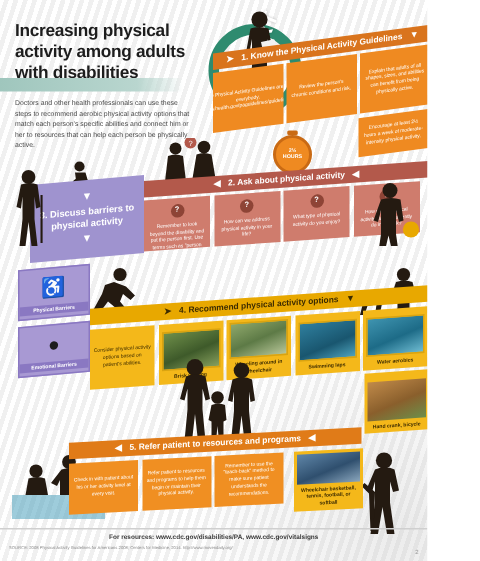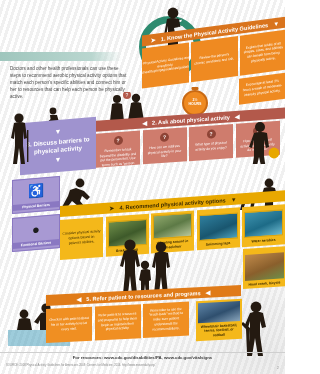--- a/index.html
+++ b/index.html
@@ -302,20 +302,21 @@
     font-size: 4px;
     color: #9a9a9a;
   }
 </style>
 </head>
 <body>
 
 <div id="poster">
   <div class="bg-wash"></div>
 
+  <div class="title">Increasing physical activity among adults with disabilities</div>
   <div class="teal-bar"></div>
   <div class="intro">Doctors and other health professionals can use these steps to recommend aerobic physical activity options that match each person's specific abilities and connect him or her to resources that can help each person be physically active.</div>
 
   <div class="start-circle"></div>
   <div class="start-word">START</div>
 
   <svg style="position:absolute;left:160px;top:6px;width:26px;height:62px" viewBox="0 0 26 62">
     <circle cx="13" cy="7" r="5.4" fill="#241a11"></circle>
     <path d="M7 13 q6 -2 12 0 l3 16 -2 1 -2 -10 v18 l2 22 h-4 l-3 -20 -3 20 h-4 l2 -22 v-18 l-2 10 -2 -1 z" fill="#241a11"></path>
     <rect x="14" y="22" width="9" height="8" fill="#f2f2f2" transform="rotate(-12 14 22)"></rect>

